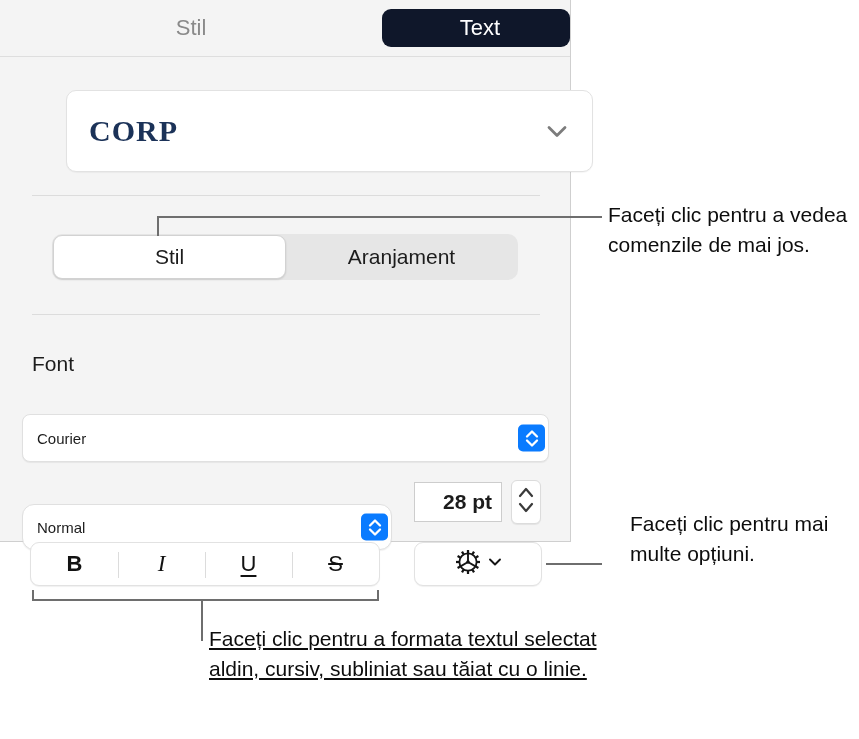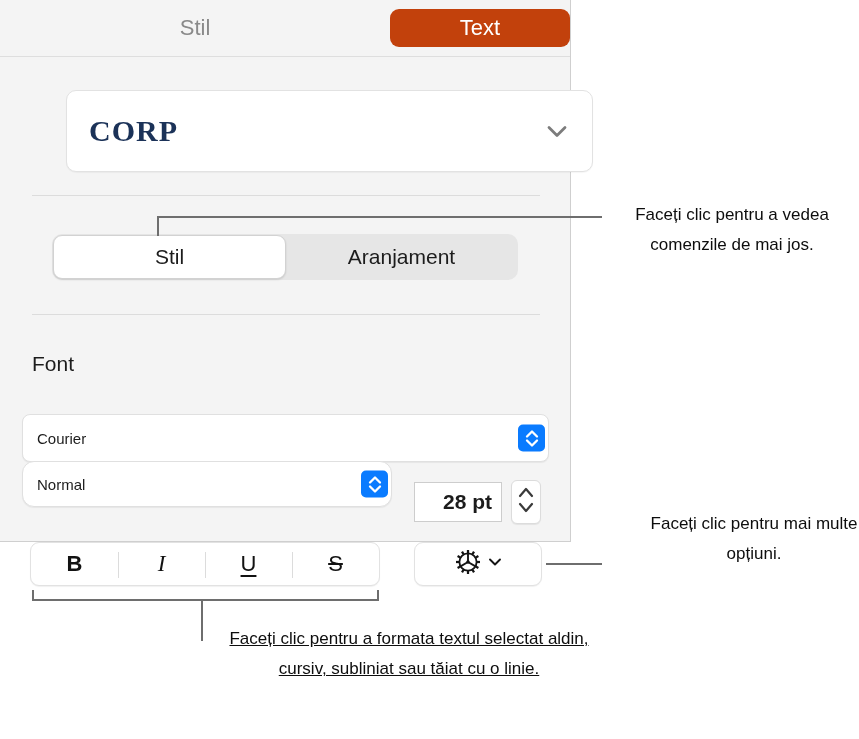--- a/index.html
+++ b/index.html
@@ -41,24 +41,25 @@
     text-align: center;
     font-size: 22px;
     color: #8a8a8a;
     line-height: 38px;
     height: 38px;
     margin: 0 4px;
     border-radius: 9px;
     user-select: none;
   }
   .tab.selected {
-    background: #c2410c;
+    background: #0f172a;
     color: #ffffff;
     max-width: 180px;
     margin: 0 auto;
+    padding-left: 8px;
   }
 
   
   #corp-field {
     position: absolute;
     left: 22px; top: 90px;
     width: 527px; height: 82px;
     background: #ffffff;
     border: 1px solid #e2e2e2;
     border-radius: 10px;
@@ -157,21 +158,21 @@
     display: flex;
     align-items: center;
     justify-content: center;
   }
 
   #font-family-popup {
     left: 22px; top: 414px;
     width: 527px; height: 48px;
   }
   #font-style-popup {
-    left: 22px; top: 461px;
+    left: 22px; top: 504px;
     width: 370px; height: 46px; border-radius: 12px;
   }
 
   
   #font-size-field {
     position: absolute;
     left: 414px; top: 482px;
     width: 88px; height: 40px;
     background: #ffffff;
     border: 1px solid #cdcdcd;
@@ -249,25 +250,24 @@
     box-shadow: 0 1px 1px rgba(0,0,0,0.06);
     display: flex;
     align-items: center;
     justify-content: center;
     gap: 3px;
   }
 
   
   .callout {
     position: absolute;
-    font-size: 17px;
+    font-size: 21px;
     line-height: 30px;
     color: #0d0d0d;
     user-select: none;
-    text-align: center;
   }
   #callout-top { left: 608px; top: 200px; width: 248px; }
   #callout-right { left: 611px; top: 509px; width: 248px; margin-left: 19px; }
   #callout-bottom { left: 209px; top: 624px; width: 400px; text-decoration: underline; }
 
   svg.leader { position: absolute; overflow: visible; pointer-events: none; }
 </style>
 </head>
 <body>
 

